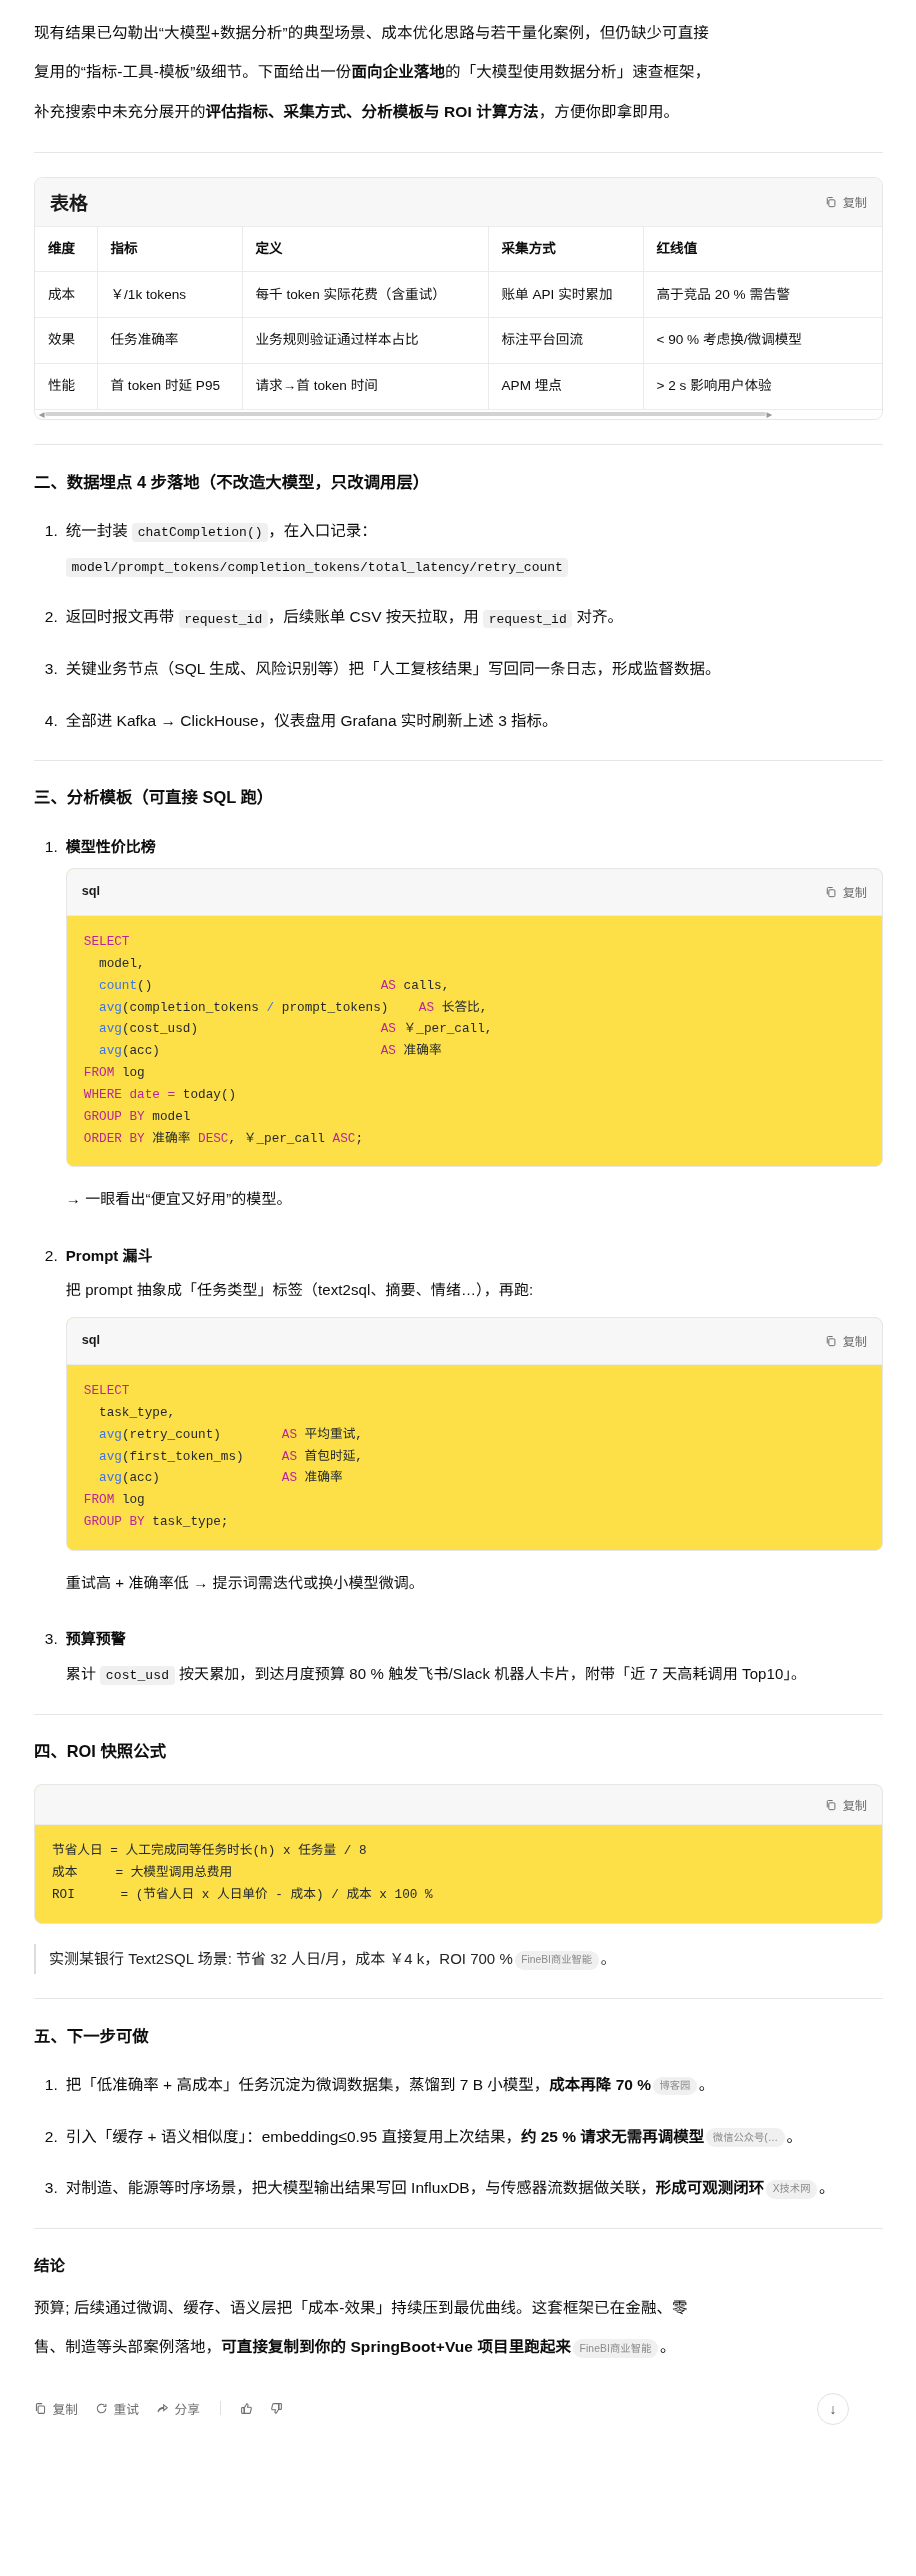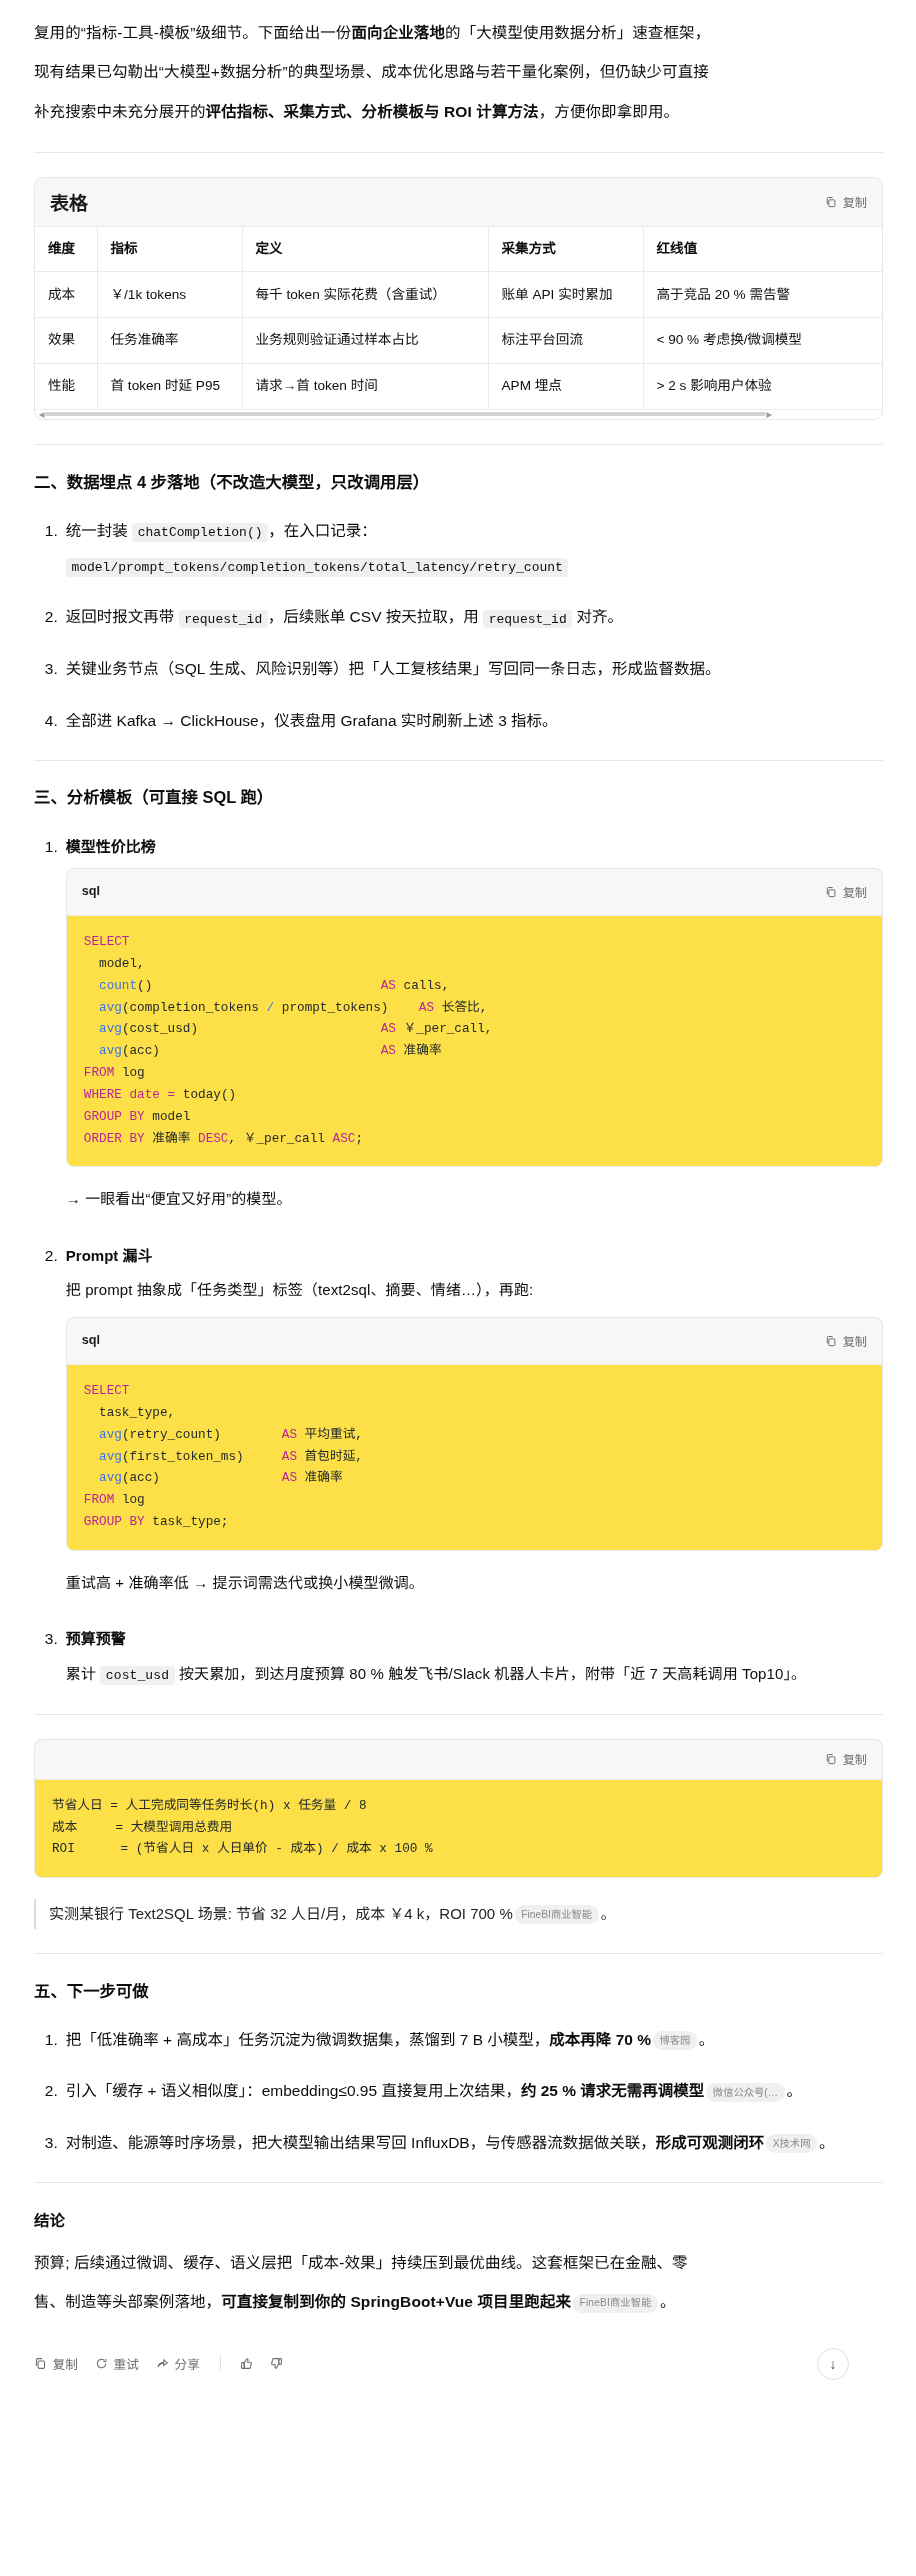--- a/index.html
+++ b/index.html
@@ -198,22 +198,22 @@
   }
   .toolbar-row { position: relative; }
 </style>
 </head>
 <body>
 
 <div class="page">
   <div class="wrap">
 
     <div style="padding-top:17px;">
+      <p class="para"><span>现有结果已勾勒出“大模型+数据分析”的典型场景、成本优化思路与若干量化案例，但仍缺少可直接</span></p>
       <p class="para"><span>复用的“指标-工具-模板”级细节。下面给出一份</span><span class="b">面向企业落地</span><span>的「大模型使用数据分析」速查框架，</span></p>
-      <p class="para"><span>现有结果已勾勒出“大模型+数据分析”的典型场景、成本优化思路与若干量化案例，但仍缺少可直接</span></p>
       <p class="para"><span>补充搜索中未充分展开的</span><span class="b">评估指标、采集方式、分析模板与 ROI 计算方法</span><span>，方便你即拿即用。</span></p>
     </div>
 
     <hr class="rule">
 
 
     <div class="card">
       <div class="card-head">
         <span class="lbl">表格</span>
         <button class="copybtn">
@@ -353,20 +353,21 @@
       </li>
 
       <li>
         <h3 class="sub">预算预警</h3>
         <p class="para" style="font-size:15px;"><span>累计 </span><code class="ic">cost_usd</code><span> 按天累加，到达月度预算 80 % 触发飞书/Slack 机器人卡片，附带「近 7 天高耗调用 Top10」。</span></p>
       </li>
     </ol>
 
     <hr class="rule">
 
+    <h2 class="sec">四、ROI 快照公式</h2>
 
     <div class="code-card">
       <div class="card-head">
         <span class="lbl code"></span>
         <button class="copybtn">
           <span class="copy-ico">
             <svg viewBox="0 0 16 16" width="12.2" height="12.2" fill="none" stroke="currentColor" stroke-width="1.3">
               <rect x="5" y="5" width="8" height="9" rx="1.4"></rect>
               <path d="M3 11V3.4A1.4 1.4 0 0 1 4.4 2H10"></path>
             </svg>

